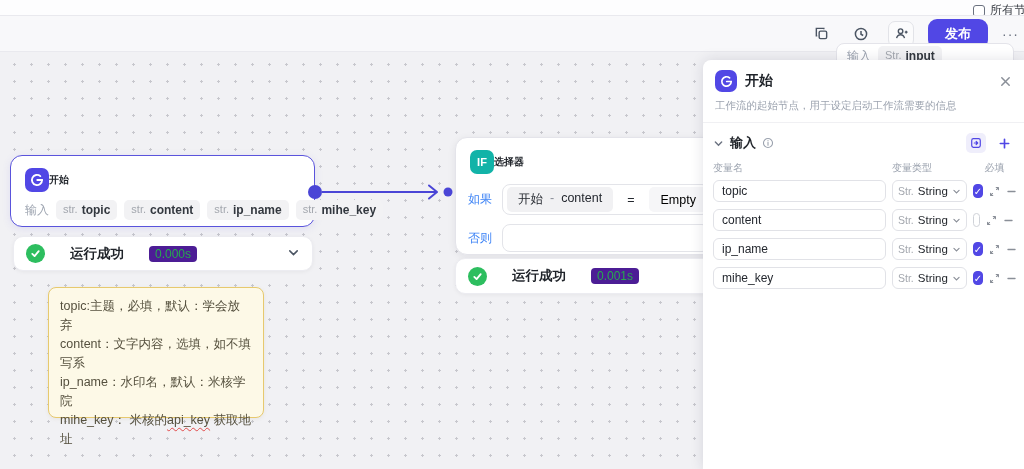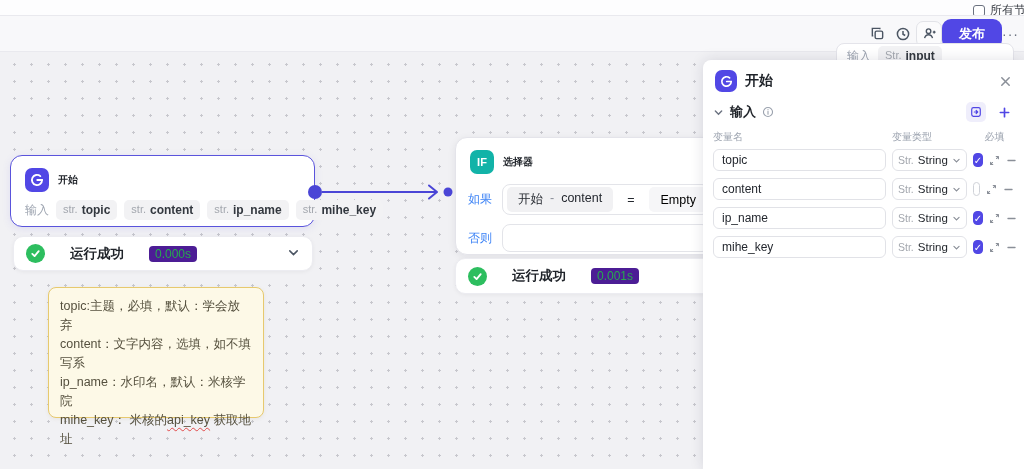--- a/index.html
+++ b/index.html
@@ -7,40 +7,40 @@
     font-family:"Liberation Sans","DejaVu Sans",sans-serif; color:#1f2329; }
 
   
   .topbar { position:absolute; left:0; top:0; width:1024px; height:16px;
     background:#fdfdfe; border-bottom:1px solid #e9e9ee; overflow:hidden; }
   .allnodes { position:absolute; right:-14px; top:2px; display:flex; align-items:center; gap:5px;
     font-size:12px; color:#3b3f46; }
   .cb-sm { width:12px; height:12px; border:1.4px solid #6b7280; border-radius:3px; background:#fff; }
   .toolbar { position:absolute; left:0; top:16px; width:1024px; height:36px;
     background:#f8f8fa; border-bottom:1px solid #e9e9ee;
-    display:flex; align-items:center; justify-content:flex-end; padding-right:4px; }
+    display:flex; align-items:center; justify-content:flex-end; gap:14px; padding-right:4px; }
   .tool-ic { width:26px; height:26px; display:flex; align-items:center; justify-content:center;
     color:#4b5563; cursor:pointer; }
   .tool-ic.boxed { border:1px solid #e2e3e8; border-radius:7px; background:#fbfbfc; }
   .btn-publish { background:#5147e5; color:#fff; font-size:13px; font-weight:bold;
     border:none; border-radius:9px; padding:6px 17px; cursor:pointer; }
   .more-dots { color:#6b7280; font-size:14px; letter-spacing:1px; width:18px; overflow:hidden; }
 
   
   .canvas { position:absolute; left:0; top:52px; width:1024px; height:417px;
     background:#f1f1f4;
     background-image:radial-gradient(circle,#c7c7cd 1.1px,transparent 1.3px);
     background-size:17px 17px; background-position:6px 4px; }
 
   .frag-node { position:absolute; left:836px; top:-9px; width:178px; height:26px; background:#fff;
     border:1px solid #e4e4ea; border-radius:8px; display:flex; align-items:center; gap:7px;
     padding:0 10px; font-size:12px; color:#9ca3af; }
 
   .node { position:absolute; background:#fff; border-radius:12px; }
-  .node-head { display:flex; align-items:center; gap:9px; padding:12px 14px 8px 14px; }
+  .node-head { display:flex; align-items:center; padding:12px 14px 8px 14px; }
   .node-title { font-size:10px; font-weight:bold; color:#1f2329; }
   .nicon { width:24px; height:24px; border-radius:7px; display:flex; align-items:center;
     justify-content:center; flex:none; }
   .nicon.start { background:#5147e5; }
   .nicon.if { background:#12b3a8; color:#fff; font-size:11px; font-weight:bold; }
 
   .start-node { left:10px; top:103px; width:305px; height:72px;
     border:1.6px solid #5a54dc; box-shadow:0 2px 8px rgba(80,70,220,.10); }
   .pill-row { display:flex; align-items:center; gap:7px; padding:0 14px; font-size:12px; }
   .row-label { color:#9ca3af; flex:none; }
@@ -257,20 +257,21 @@
           <path d="M8.3 8h5.5"></path>
       </svg>
     </span>
     <span class="p-title">开始</span>
     <span class="p-close">
       <svg width="13" height="13" viewBox="0 0 14 14" stroke="currentColor" stroke-width="1.6" stroke-linecap="round">
           <path d="M3 3l8 8M11 3l-8 8"></path>
         </svg>
     </span>
   </div>
+  <div class="p-sub">工作流的起始节点，用于设定启动工作流需要的信息</div>
 
   <div class="sec-head">
     <span class="sec-ic">
       <svg width="11" height="11" viewBox="0 0 14 14" fill="none" stroke="#6b7280" stroke-width="1.8" stroke-linecap="round">
           <path d="M3 5.2 7 9.2l4-4"></path>
         </svg>
     </span>
     <span class="sec-title">输入</span>
     <span class="sec-ic">
       <svg width="12" height="12" viewBox="0 0 14 14" fill="none" stroke="#9ca3af" stroke-width="1.3">

